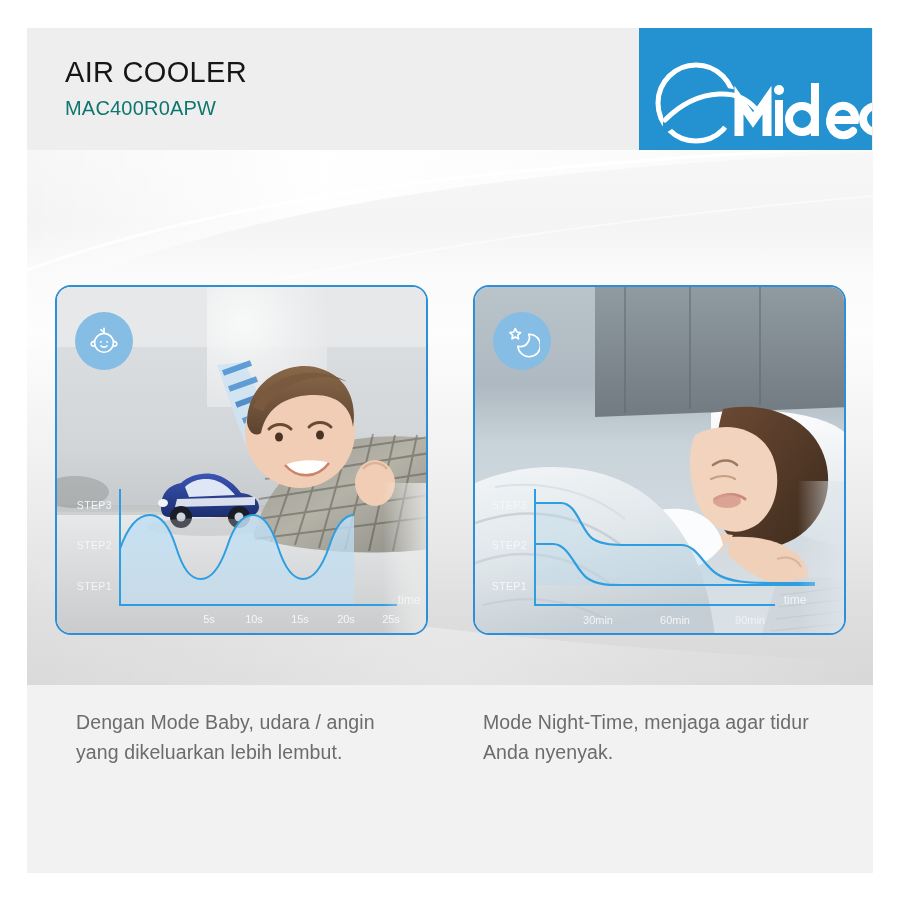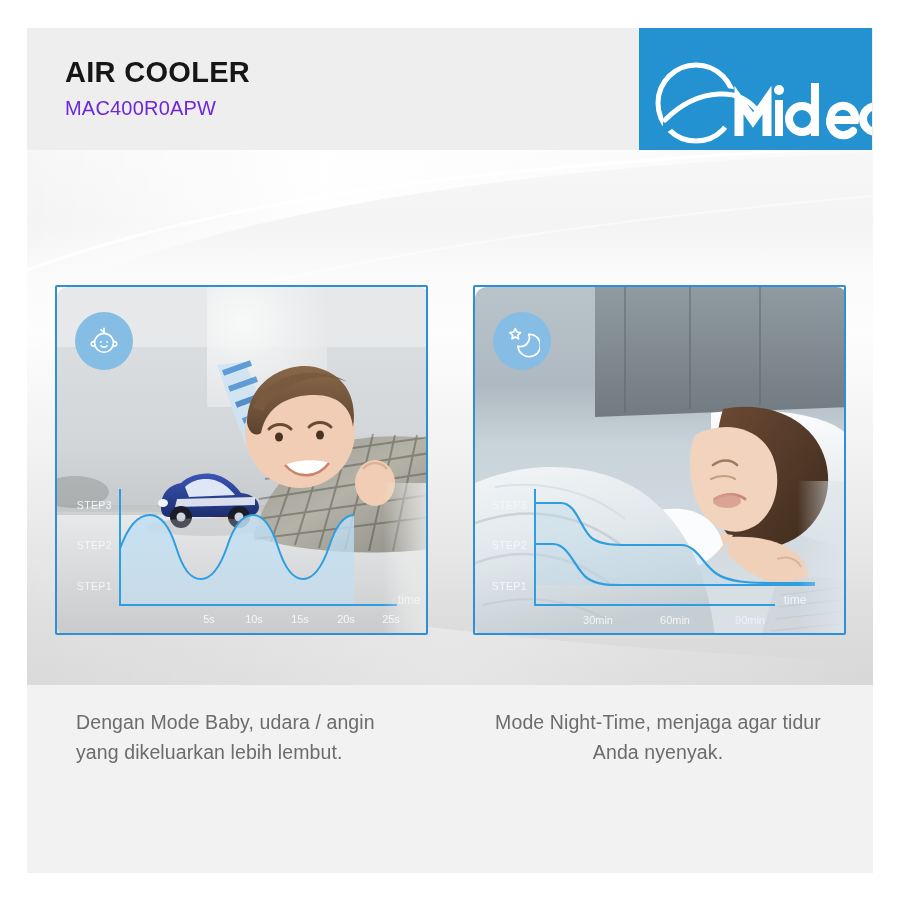--- a/index.html
+++ b/index.html
@@ -28,34 +28,34 @@
     top: 28px;
     width: 846px;
     height: 122px;
     background: #eeeeee;
   }
   .header-title {
     position: absolute;
     left: 38px;
     top: 30px;
     font-size: 29px;
-    font-weight: bold;
+    font-weight: normal;
     letter-spacing: 0.3px;
     color: #161616;
     line-height: 1;
     text-align: right;
   }
   .header-model {
     position: absolute;
     left: 38px;
     top: 70px;
     font-size: 20px;
     font-weight: normal;
     letter-spacing: 0.2px;
-    color: #6d28d9;
+    color: #0f766e;
     line-height: 1;
   }
   .logo-box {
     position: absolute;
     left: 612px;
     top: 0px;
     width: 233px;
     height: 150px;
     background: #2492d1;
   }
@@ -103,21 +103,21 @@
   .mode-title.left  { left: 97px;  top: 88px; }
   .mode-title.right { left: 476px; top: 88px; }
 
   
   .card {
     position: absolute;
     top: 135px;
     width: 373px;
     height: 350px;
     border: 2px solid #2e8fd6;
-    border-radius: 2px;
+    border-radius: 16px;
     overflow: hidden;
     box-sizing: border-box;
   }
   .card.left  { left: 28px; }
   .card.right { left: 446px; }
 
   .photo {
     position: absolute;
     inset: 0;
     overflow: hidden;
@@ -157,21 +157,21 @@
   }
   .caption {
     position: absolute;
     top: 22px;
     font-size: 19.5px;
     line-height: 1.55;
     color: #6c6c6c;
     letter-spacing: 0.1px;
   }
   .caption.left  { left: 38px;  width: 340px; margin-left: 11px; }
-  .caption.right { left: 456px; width: 350px; text-align: center; }
+  .caption.right { left: 456px; width: 350px; }
 </style>
 </head>
 <body>
 
 <div id="page">
 
   <div class="header">
     <div class="header-title">AIR COOLER</div>
     <div class="header-model">MAC400R0APW</div>
 

